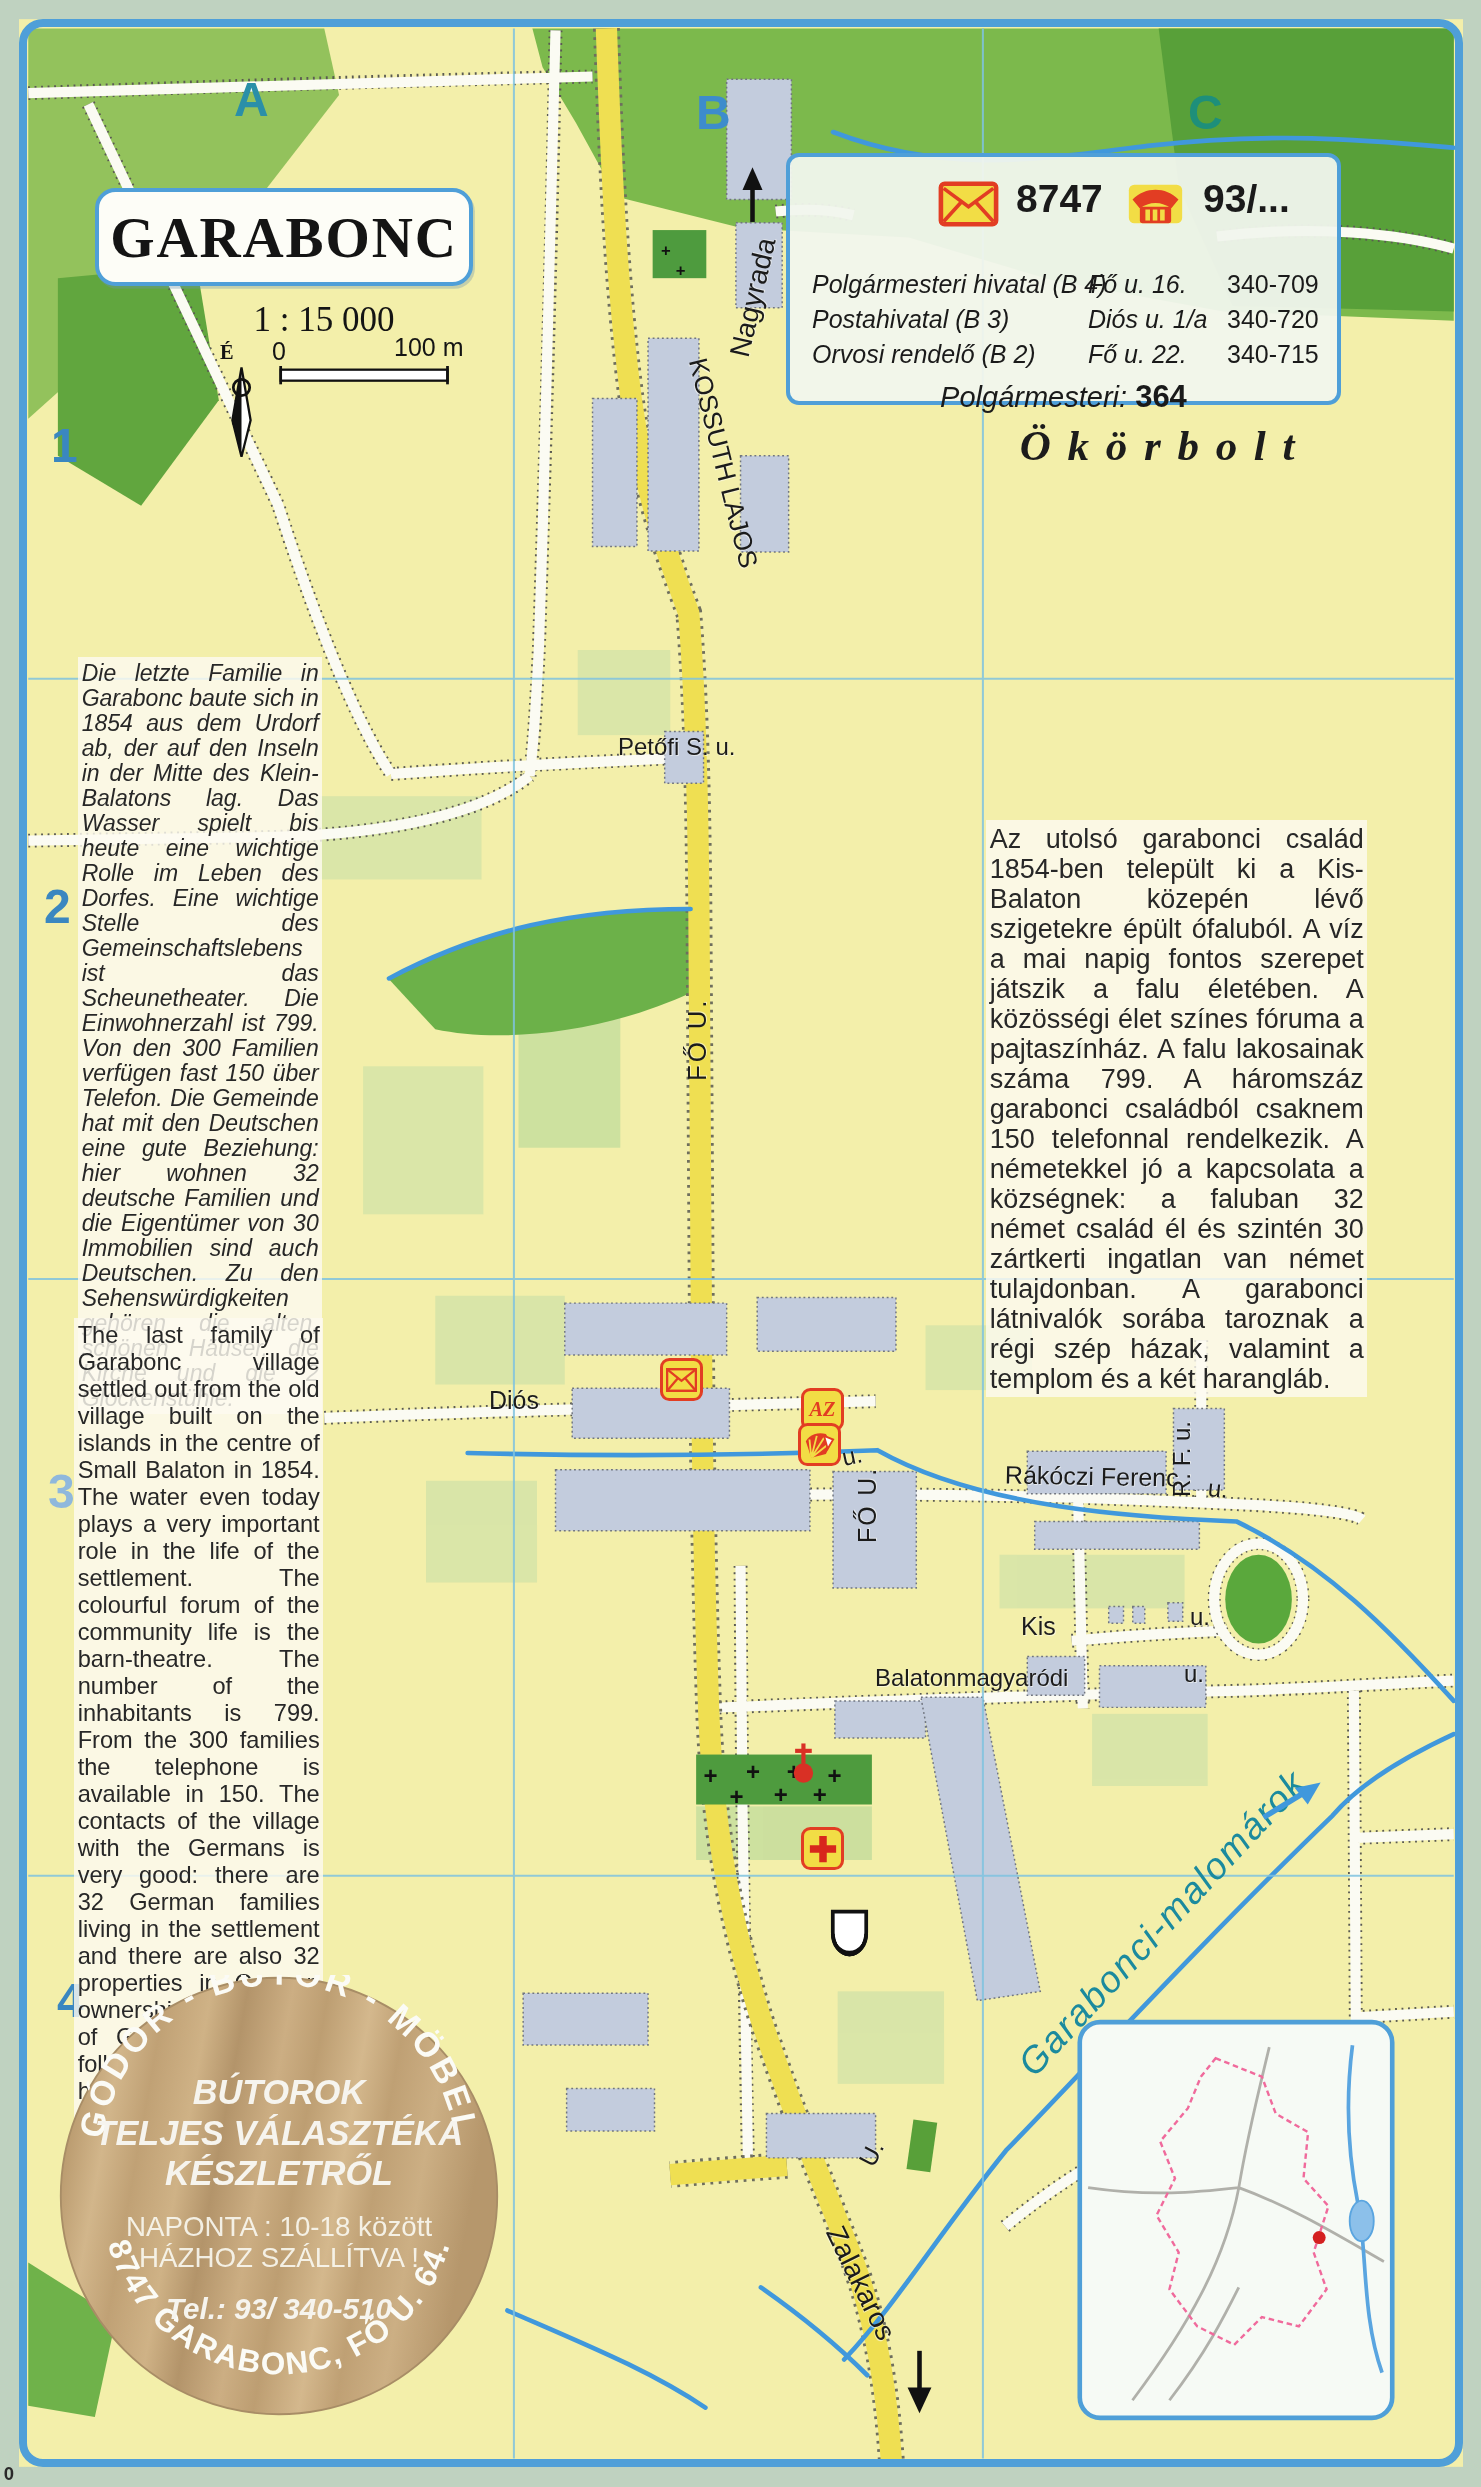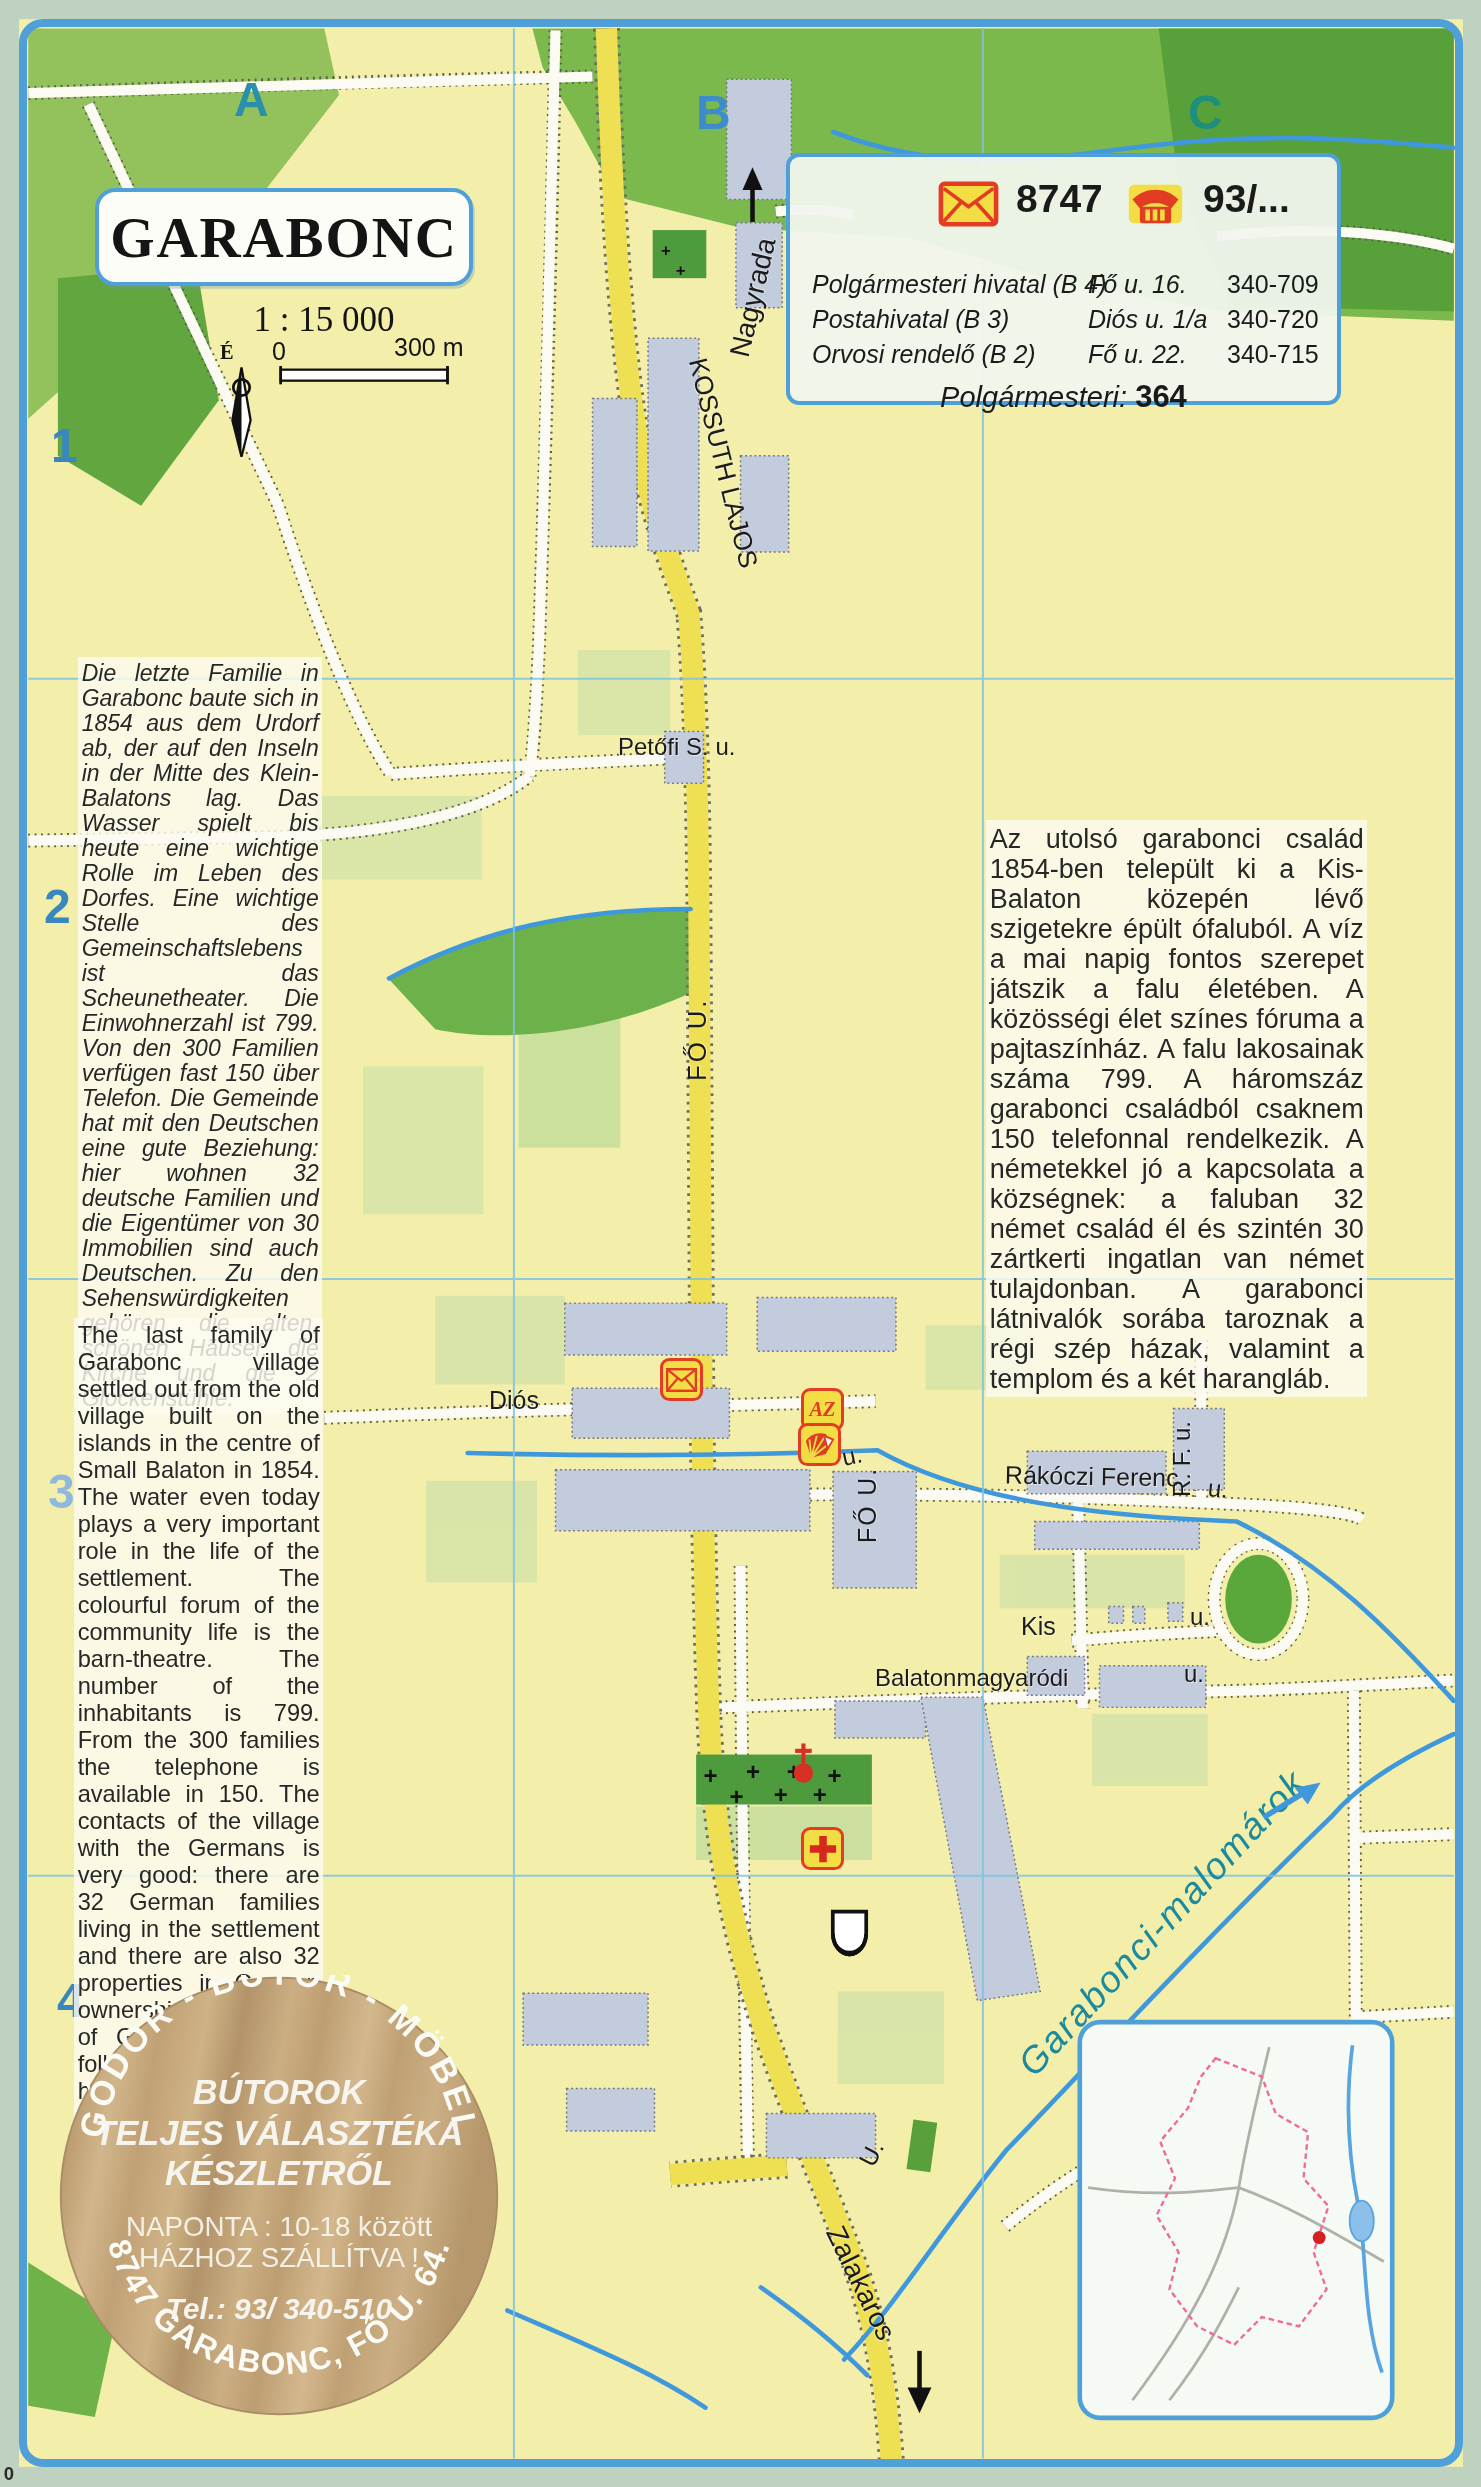--- a/index.html
+++ b/index.html
@@ -185,21 +185,21 @@
     <span>GARABONC</span>
   </div>
   <div class="ratio">1 : 15 000</div>
   <div class="north-letter">É</div>
   <svg class="ad-circle" style="left:226px;top:361px;z-index:21;" width="31" height="104" viewBox="0 0 34 112">
     <path d="M17 6 L7 64 L17 104 L27 64 Z" fill="#fff" stroke="#111" stroke-width="2.5"></path>
     <path d="M17 6 L7 64 L17 104 Z" fill="#111"></path>
     <circle cx="17" cy="28" r="9" fill="none" stroke="#111" stroke-width="3"></circle>
   </svg>
   <div class="scale-zero">0</div>
-  <div class="scale-dist">300 m</div>
+  <div class="scale-dist">100 m</div>
   <svg style="position:absolute;left:278px;top:366px;z-index:21;" width="174" height="22" viewBox="0 0 188 24">
     <rect x="2" y="4" width="182" height="12" fill="#fff" stroke="#111" stroke-width="2.5"></rect>
     <line x1="2" y1="0" x2="2" y2="20" stroke="#111" stroke-width="3"></line>
     <line x1="184" y1="0" x2="184" y2="20" stroke="#111" stroke-width="3"></line>
   </svg>
 
   <div class="info-box">
     <svg style="position:absolute;left:148px;top:24px;" width="61" height="46" viewBox="0 0 66 50">
       <rect x="3" y="3" width="60" height="44" rx="4" fill="#f2dd45" stroke="#e23d23" stroke-width="5"></rect>
       <path d="M6 8 L33 28 L60 8 M6 44 L26 22 M60 44 L40 22" fill="none" stroke="#e23d23" stroke-width="4"></path>
@@ -228,20 +228,21 @@
       <span class="info-name">Orvosi rendelő (B 2)</span>
       <span class="info-addr">Fő u. 22.</span>
       <span class="info-phone">340-715</span>
     </div>
     <div class="pop-line">
       <span class="pl">Polgármesteri:</span>
       <span class="pv">364</span>
     </div>
   </div>
 
+  <div class="okorbolt">Ökörbolt</div>
 
   <div class="txt-panel txt-de">Die letzte Familie in Garabonc baute sich in 1854 aus dem Urdorf ab, der auf den Inseln in der Mitte des Klein-Balatons lag. Das Wasser spielt bis heute eine wichtige Rolle im Leben des Dorfes. Eine wichtige Stelle des Gemeinschaftslebens ist das Scheunetheater. Die Einwohnerzahl ist 799. Von den 300 Familien verfügen fast 150 über Telefon. Die Gemeinde hat mit den Deutschen eine gute Beziehung: hier wohnen 32 deutsche Familien und die Eigentümer von 30 Immobilien sind auch Deutschen. Zu den Sehenswürdigkeiten gehören die alten, schönen Häuser, die Kirche und die 2 Glockenstühle.</div>
   <div class="txt-panel txt-en">The last family of Garabonc village settled out from the old village built on the islands in the centre of Small Balaton in 1854. The water even today plays a very important role in the life of the settlement. The colourful forum of the community life is the barn-theatre. The number of the inhabitants is 799. From the 300 families the telephone is available in 150. The contacts of the village with the Germans is very good: there are 32 German families living in the settlement and there are also 32 properties in German ownership. The sights of Galambok are as follows: the old, nice houses, the church and the bell cage.</div>
   <div class="txt-panel txt-hu">Az utolsó garabonci család 1854-ben települt ki a Kis-Balaton közepén lévő szigetekre épült ófaluból. A víz a mai napig fontos szerepet játszik a falu életében. A közösségi élet színes fóruma a pajtaszínház. A falu lakosainak száma 799. A háromszáz garabonci családból csaknem 150 telefonnal rendelkezik. A németekkel jó a kapcsolata a községnek: a faluban 32 német család él és szintén 30 zártkerti ingatlan van német tulajdonban. A garabonci látnivalók sorába taroznak a régi szép házak, valamint a templom és a két harangláb.</div>
 
   <div class="lbl" style="left:724px;top:353px;transform:rotate(-77deg);transform-origin:0 0;font-size:28px;">Nagyrada</div>
   <svg style="position:absolute;left:737px;top:165px;z-index:20;" width="31" height="61" viewBox="0 0 34 66">
     <line x1="17" y1="62" x2="17" y2="18" stroke="#111" stroke-width="5"></line>
     <polygon points="17,2 6,27 28,27" fill="#111"></polygon>
   </svg>

